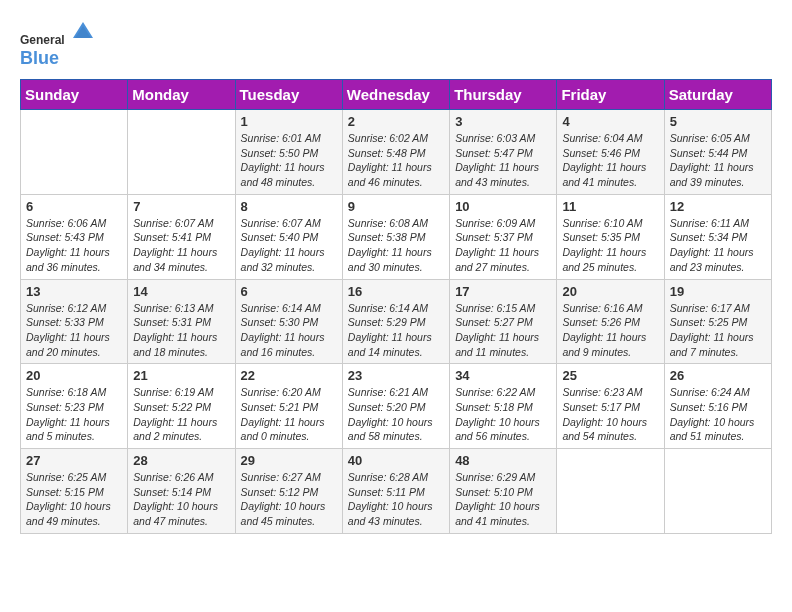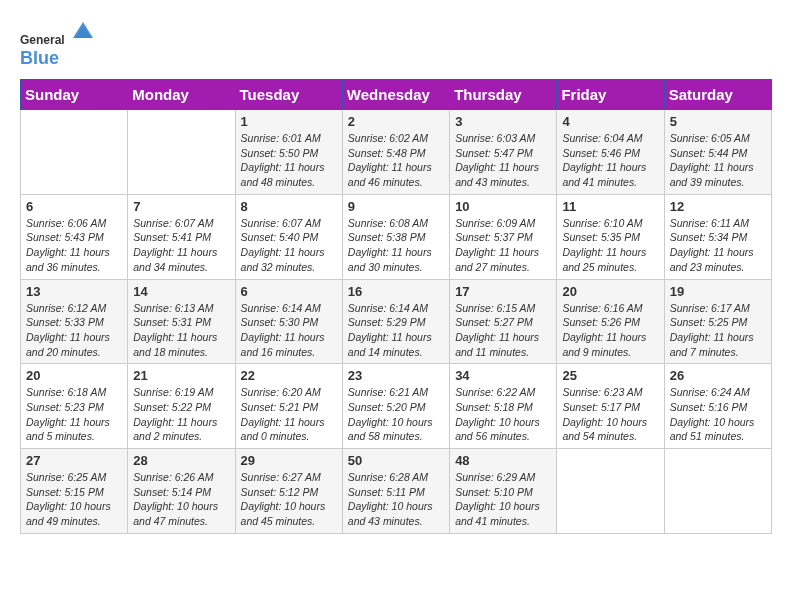--- a/index.html
+++ b/index.html
@@ -301,21 +301,21 @@
           Sunrise: 6:26 AM<br>Sunset: 5:14 PM<br>Daylight: 10 hours and 47 minutes.
         </div>
         </td>
         <td>
           <span class="day-number">29</span>
         <div class="day-info">
           Sunrise: 6:27 AM<br>Sunset: 5:12 PM<br>Daylight: 10 hours and 45 minutes.
         </div>
         </td>
         <td>
-          <span class="day-number">50</span>
+          <span class="day-number">40</span>
         <div class="day-info">
           Sunrise: 6:28 AM<br>Sunset: 5:11 PM<br>Daylight: 10 hours and 43 minutes.
         </div>
         </td>
         <td>
           <span class="day-number">48</span>
         <div class="day-info">
           Sunrise: 6:29 AM<br>Sunset: 5:10 PM<br>Daylight: 10 hours and 41 minutes.
         </div>
         </td>

